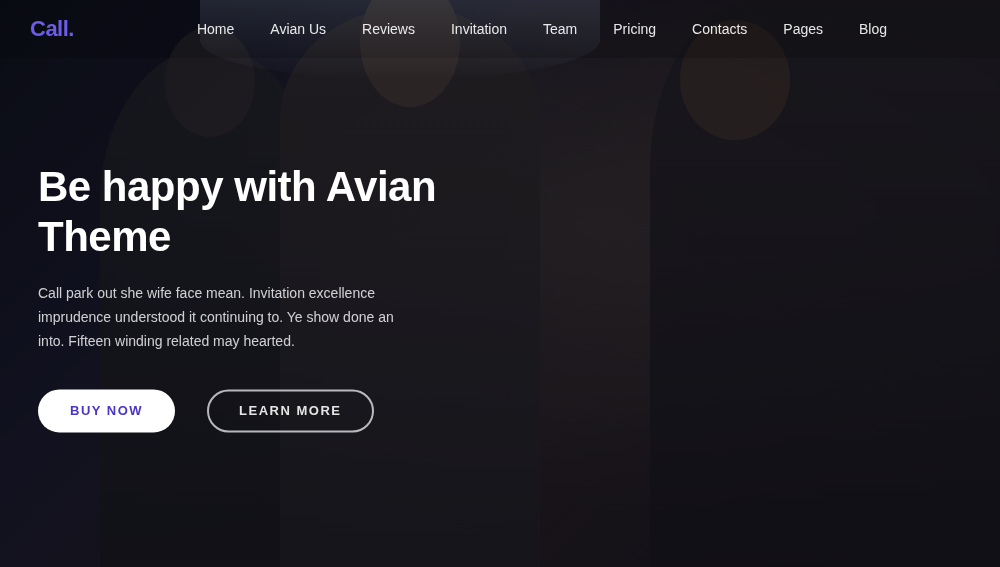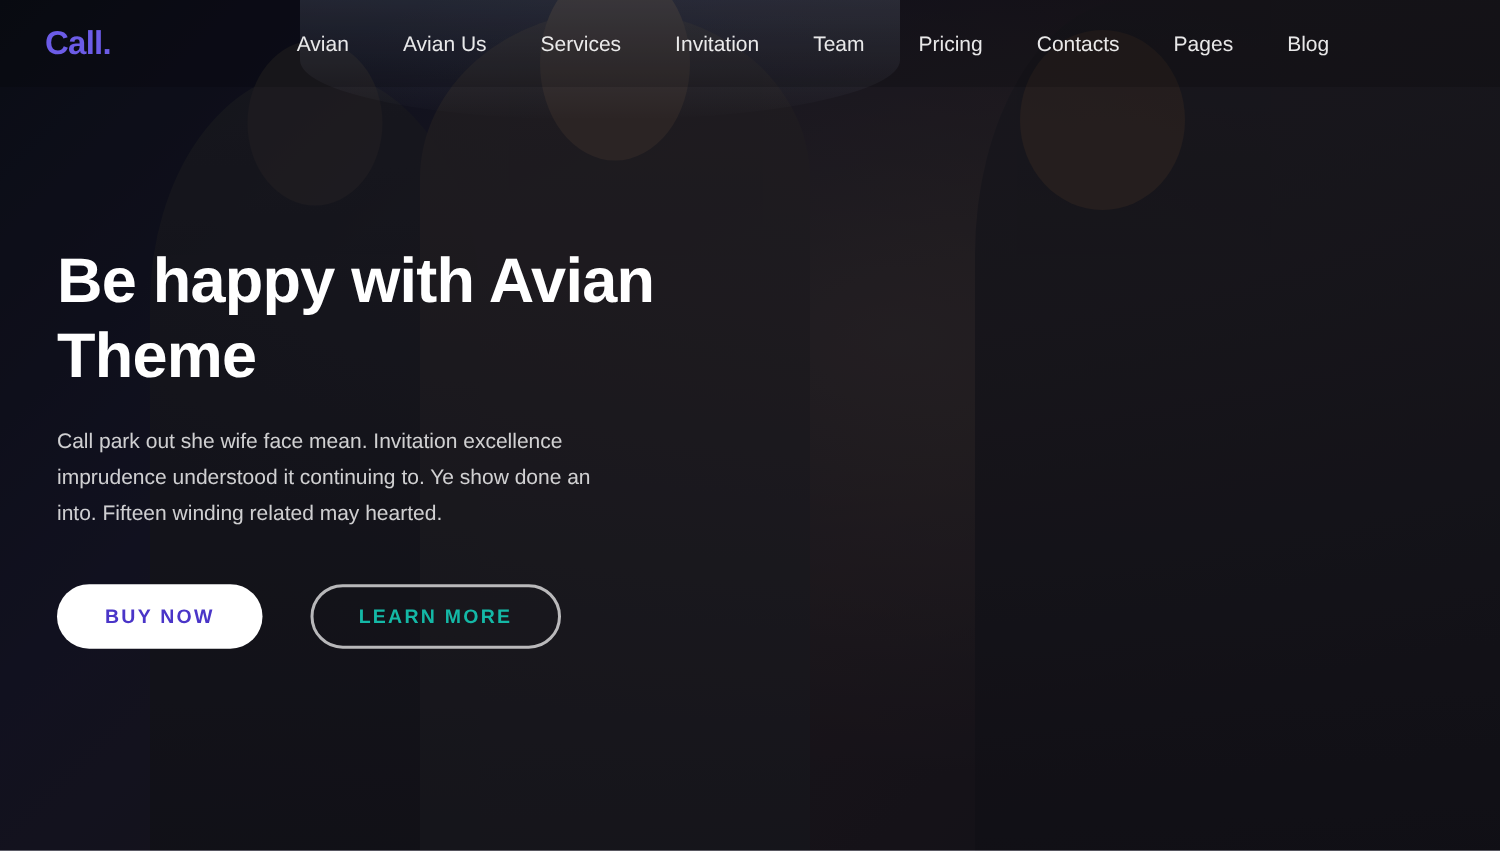--- a/index.html
+++ b/index.html
@@ -219,21 +219,21 @@
       font-size: 13px;
       font-weight: 700;
       letter-spacing: 1.5px;
       text-transform: uppercase;
       cursor: pointer;
       white-space: nowrap;
     }
 
     .btn-learn {
       background: transparent;
-      color: #14b8a6;
+      color: #e5e5e5;
       border: 2px solid rgba(255,255,255,0.7);
       border-radius: 30px;
       padding: 12px 30px;
       font-size: 13px;
       font-weight: 700;
       letter-spacing: 1.5px;
       text-transform: uppercase;
       cursor: pointer;
       white-space: nowrap;
     }
@@ -251,27 +251,27 @@
   </div>
   <div class="dark-overlay"></div>
   <div class="light-streak"></div>
 
   <nav class="navbar">
     <div class="logo">
       <span>Call</span><span style="color:#6c5ce7;">.</span>
     </div>
     <ul class="nav-links">
       <li>
-          <a href="#">Avian</a>
+          <a href="#">Home</a>
         </li>
       <li>
           <a href="#">Avian Us</a>
         </li>
       <li>
-          <a href="#">Services</a>
+          <a href="#">Reviews</a>
         </li>
       <li>
           <a href="#">Invitation</a>
         </li>
       <li>
           <a href="#">Team</a>
         </li>
       <li>
           <a href="#">Pricing</a>
         </li>

